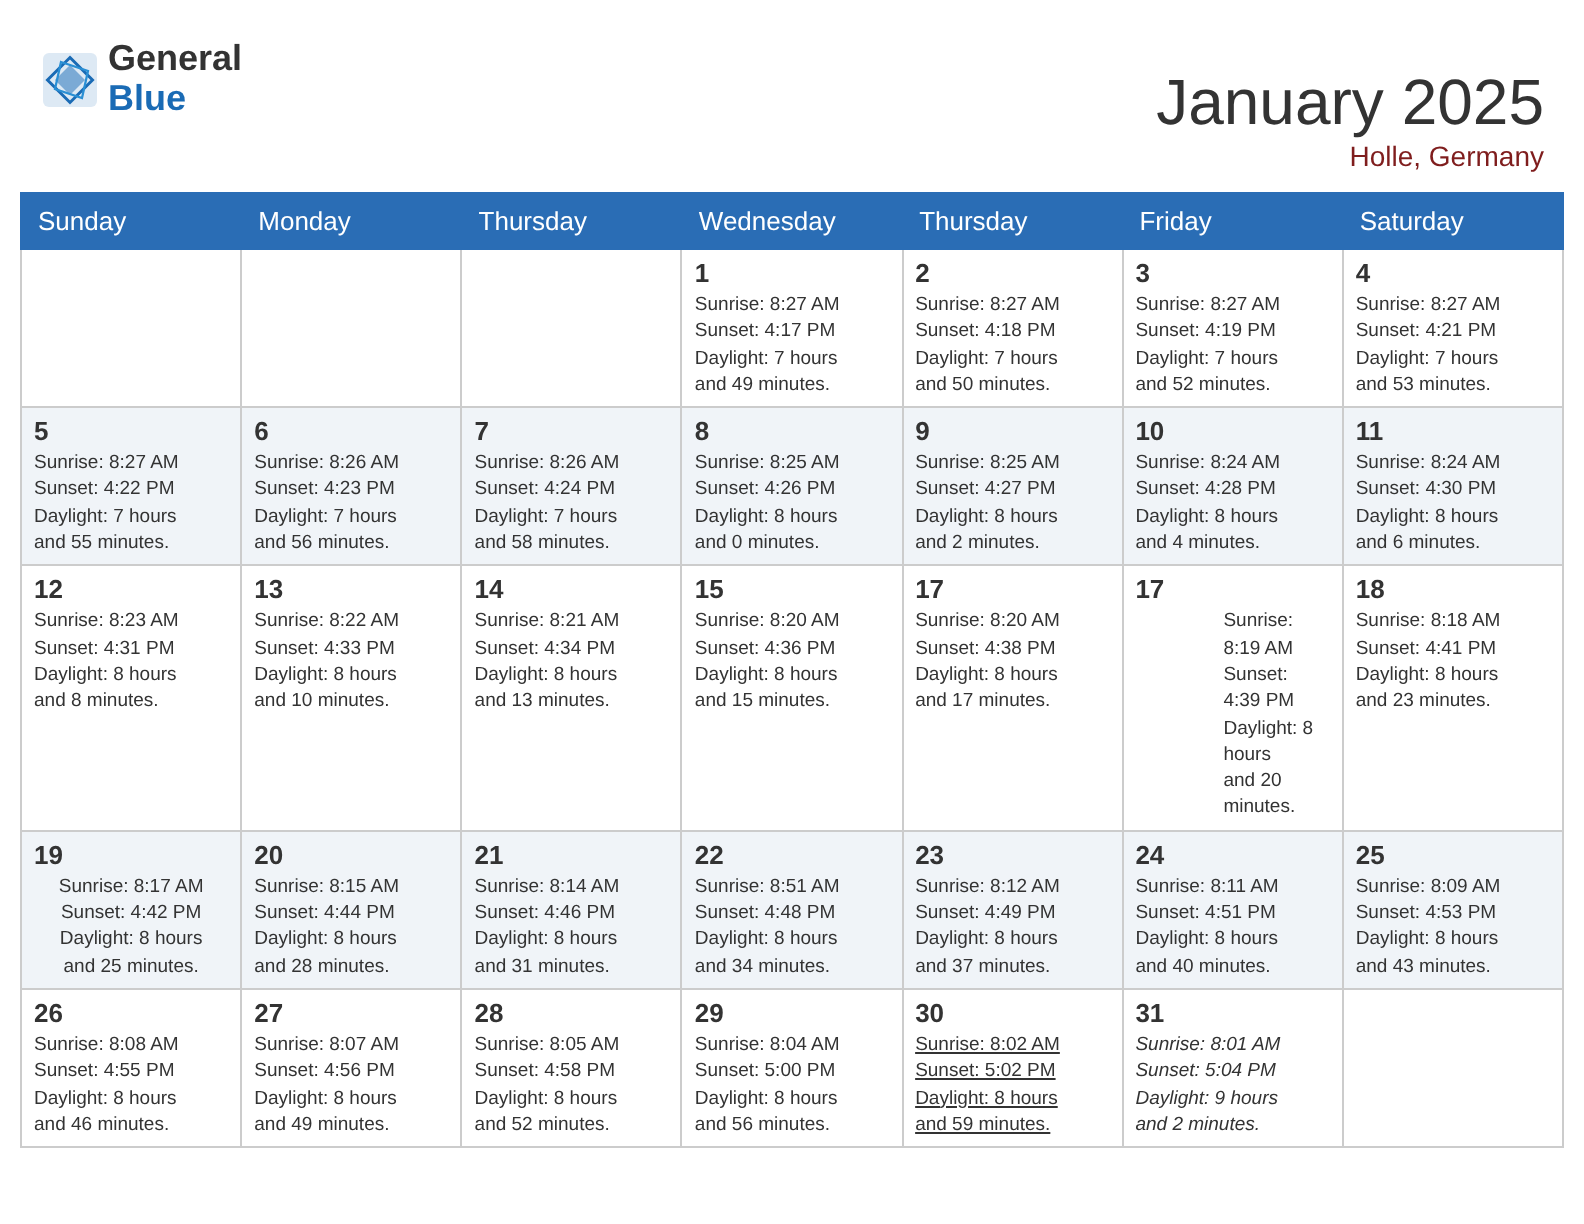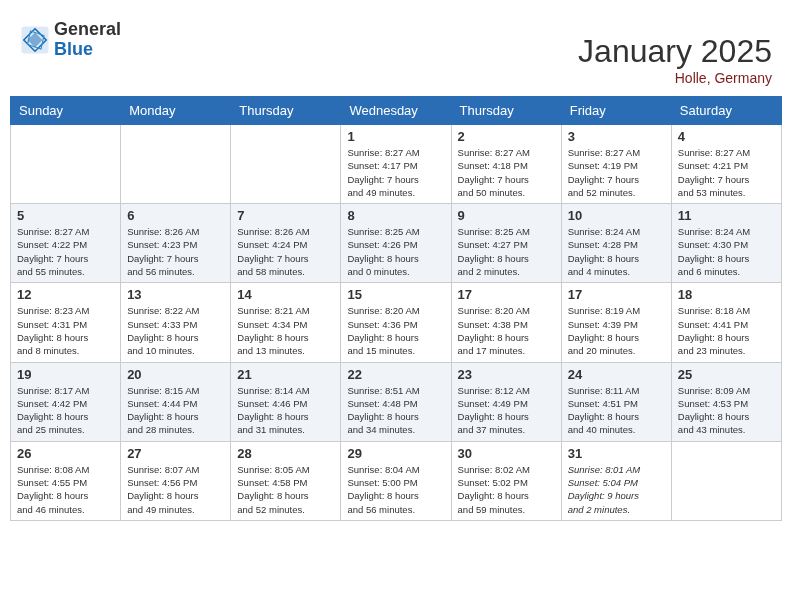--- a/index.html
+++ b/index.html
@@ -240,37 +240,37 @@
         </td>
         <td>
           <div class="day-num">17</div>
           <div class="day-info" style="white-space: pre-line;">Sunrise: 8:20 AM
 Sunset: 4:38 PM
 Daylight: 8 hours
 and 17 minutes.</div>
         </td>
         <td>
           <div class="day-num">17</div>
-          <div class="day-info" style="white-space: pre-line;">Sunrise: 8:19 AM
+          <div class="day-info" style="white-space: pre-line; margin-left: 44px;">Sunrise: 8:19 AM
 Sunset: 4:39 PM
 Daylight: 8 hours
 and 20 minutes.</div>
         </td>
         <td>
           <div class="day-num">18</div>
           <div class="day-info" style="white-space: pre-line;">Sunrise: 8:18 AM
 Sunset: 4:41 PM
 Daylight: 8 hours
 and 23 minutes.</div>
         </td>
       </tr>
       <tr class="row-alt">
         <td>
           <div class="day-num">19</div>
-          <div class="day-info" style="white-space: pre-line;">Sunrise: 8:17 AM
+          <div class="day-info" style="white-space: pre-line; text-align: center;">Sunrise: 8:17 AM
 Sunset: 4:42 PM
 Daylight: 8 hours
 and 25 minutes.</div>
         </td>
         <td>
           <div class="day-num">20</div>
           <div class="day-info" style="white-space: pre-line;">Sunrise: 8:15 AM
 Sunset: 4:44 PM
 Daylight: 8 hours
 and 28 minutes.</div>
@@ -335,21 +335,21 @@
         </td>
         <td>
           <div class="day-num">29</div>
           <div class="day-info" style="white-space: pre-line;">Sunrise: 8:04 AM
 Sunset: 5:00 PM
 Daylight: 8 hours
 and 56 minutes.</div>
         </td>
         <td>
           <div class="day-num">30</div>
-          <div class="day-info" style="white-space: pre-line;">Sunrise: 8:02 AM
+          <div class="day-info" style="white-space: pre-line; text-decoration: underline;">Sunrise: 8:02 AM
 Sunset: 5:02 PM
 Daylight: 8 hours
 and 59 minutes.</div>
         </td>
         <td>
           <div class="day-num">31</div>
           <div class="day-info" style="white-space: pre-line; font-style: italic;">Sunrise: 8:01 AM
 Sunset: 5:04 PM
 Daylight: 9 hours
 and 2 minutes.</div>

